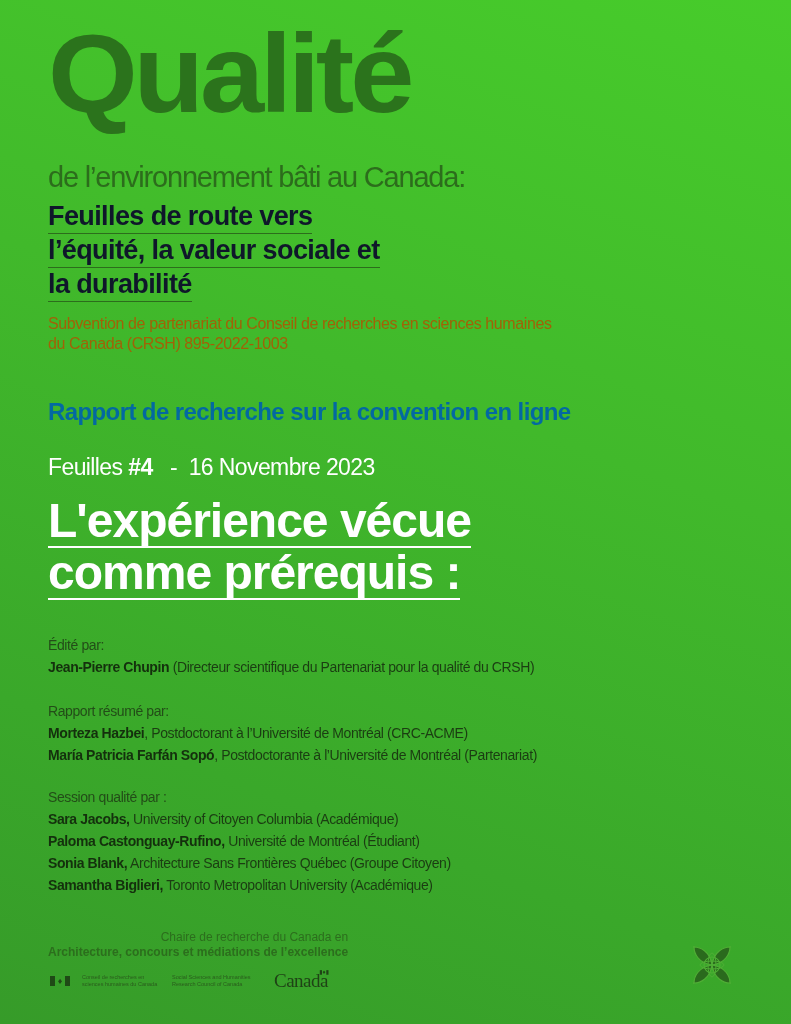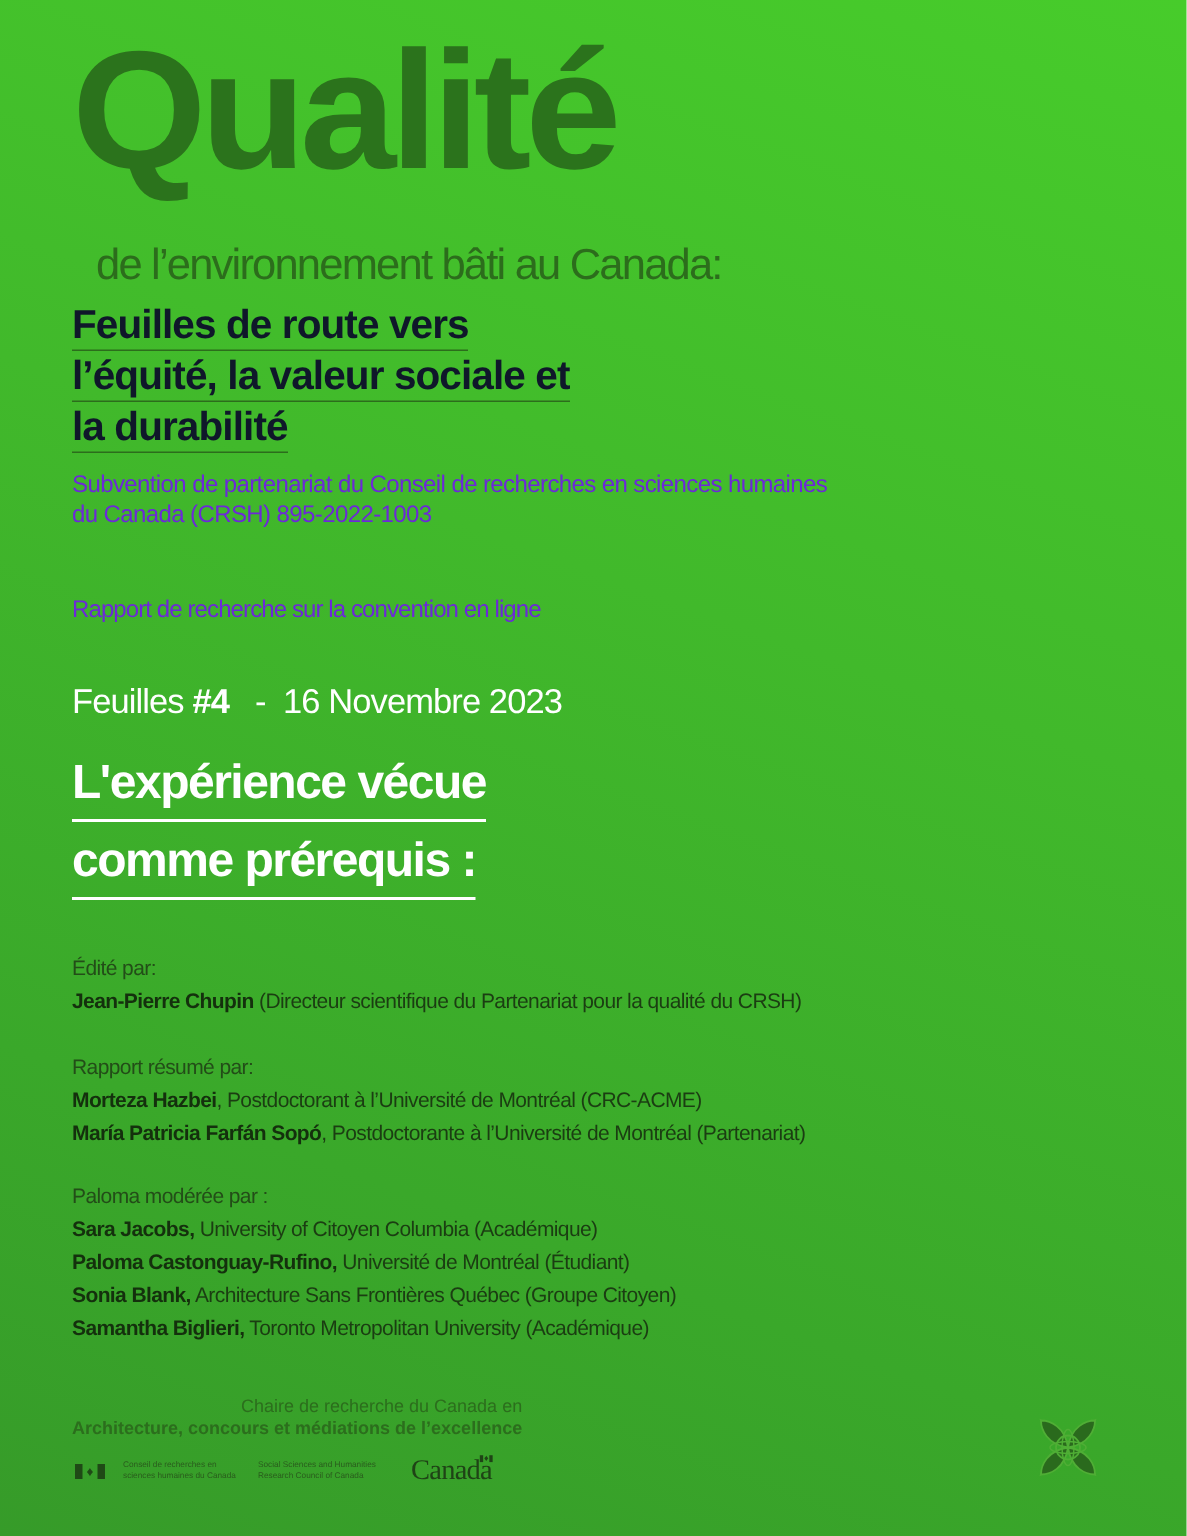--- a/index.html
+++ b/index.html
@@ -28,65 +28,64 @@
       transform: scaleX(1.03);
       transform-origin: left top;
     }
     .subtitle {
       left: 48px;
       top: 161px;
       font-size: 29px;
       letter-spacing: -1.2px;
       color: #2c6d1c;
       font-weight: 400;
-      margin-left: 16px;
     }
     .roadmap {
       left: 48px;
       top: 200px;
       font-size: 27px;
       font-weight: 700;
       color: #0f172a;
       line-height: 33px;
       letter-spacing: -0.6px;
     }
     .roadmap .line {
       display: inline-block;
       border-bottom: 1.5px solid #2c6d1c;
       padding-bottom: 0px;
     }
     .grant {
       left: 48px;
       top: 314px;
       font-size: 16px;
-      color: #6d28d9;
+      color: #a16207;
       line-height: 20px;
       letter-spacing: -0.4px;
     }
     .report-heading {
       left: 48px;
       top: 398px;
-      font-size: 16px;
-      font-weight: 400;
-      color: #6d28d9;
+      font-size: 24px;
+      font-weight: 700;
+      color: #0369a1;
       letter-spacing: -0.6px;
     }
     .session-line {
       left: 48px;
       top: 454px;
       font-size: 23px;
       color: #ffffff;
       letter-spacing: -0.6px;
       white-space: pre;
     }
     .session-line b { font-weight: 700; }
     .main-title {
       left: 48px;
       top: 496px;
-      font-size: 32px;
+      font-size: 48px;
       font-weight: 700;
       color: #ffffff;
       line-height: 50px;
       letter-spacing: -1px;
     }
     .main-title .line {
       display: inline-block;
       border-bottom: 2px solid #ffffff;
       padding-bottom: 0px;
     }
@@ -185,21 +184,21 @@
   <div><b>Jean-Pierre Chupin</b><span> (Directeur scientifique du Partenariat pour la qualité du CRSH)</span></div>
 </div>
 
 <div class="abs credits" style="top:700px;">
   <div class="label">Rapport résumé par:</div>
   <div><b>Morteza Hazbei</b><span>, Postdoctorant à l’Université de Montréal (CRC-ACME)</span></div>
   <div><b>María Patricia Farfán Sopó</b><span>, Postdoctorante à l’Université de Montréal (Partenariat)</span></div>
 </div>
 
 <div class="abs credits" style="top:786px;">
-  <div class="label">Paloma modérée par :</div>
+  <div class="label">Session qualité par :</div>
   <div><b>Sara Jacobs,</b><span> University of Citoyen Columbia (Académique)</span></div>
   <div><b>Paloma Castonguay-Rufino,</b><span> Université de Montréal (Étudiant)</span></div>
   <div><b>Sonia Blank,</b><span> Architecture Sans Frontières Québec (Groupe Citoyen)</span></div>
   <div><b>Samantha Biglieri,</b><span> Toronto Metropolitan University (Académique)</span></div>
 </div>
 
 <div class="abs footer-chair">
   <div>Chaire de recherche du Canada en</div>
   <div><b>Architecture, concours et médiations de l’excellence</b></div>
 </div>

